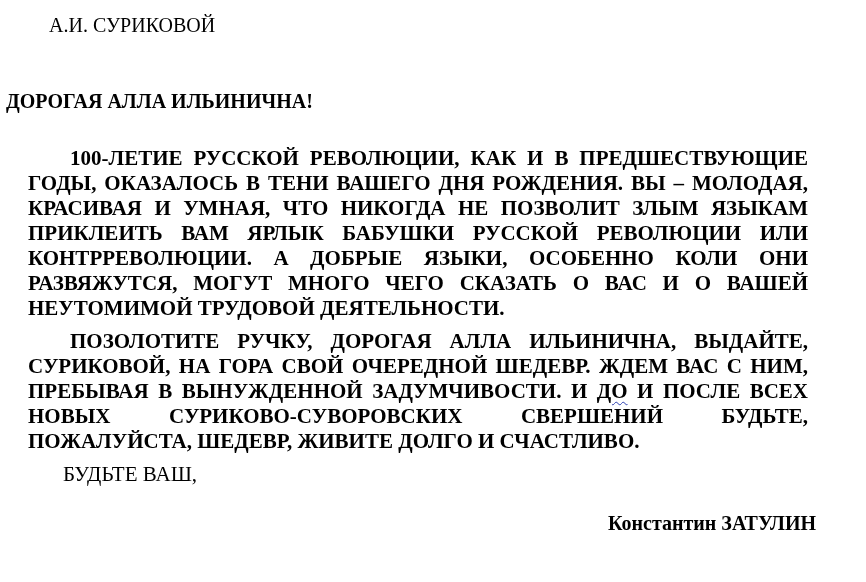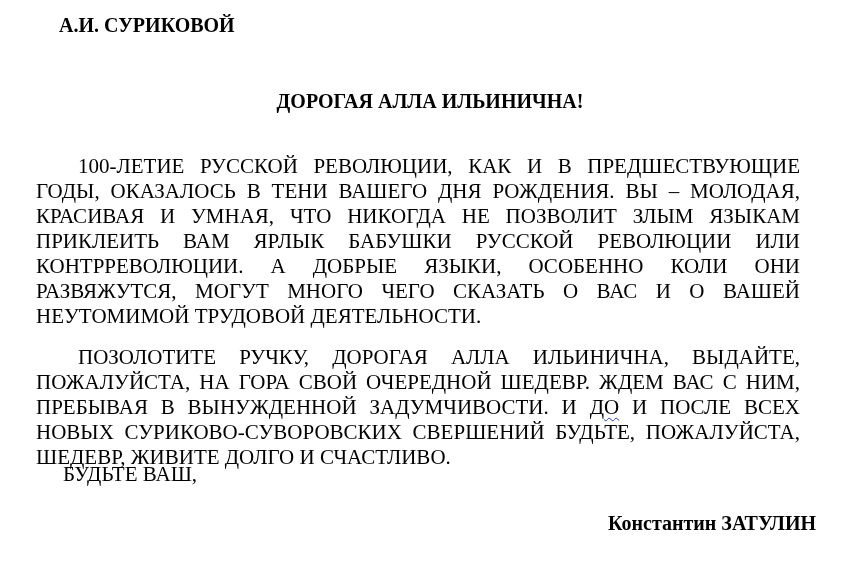--- a/index.html
+++ b/index.html
@@ -2,35 +2,36 @@
 <html><head>
 <meta charset="utf-8">
 <style>
   html, body { margin: 0; padding: 0; background: #ffffff; }
   body {
     width: 866px; height: 582px; overflow: hidden; position: relative;
     font-family: "Liberation Serif", "DejaVu Serif", serif;
     color: #000000;
   }
   .addressee {
-    position: absolute; left: 59px; top: 13px;
-    font-weight: bold; font-size: 20px; line-height: 24px;
+    position: absolute; left: 49px; top: 13px;
+    font-weight: normal; font-size: 20px; line-height: 24px;
   }
   .salutation {
     position: absolute; left: 0; width: 854px; top: 89px;
-    text-align: center; font-weight: bold; font-size: 20px; line-height: 24px;
+    text-align: left; font-weight: bold; font-size: 20px; line-height: 24px;
     padding-left: 6px; box-sizing: border-box;
   }
   .body-text {
     position: absolute; left: 20px; width: 796px; top: 138px;
     font-size: 21px; line-height: 25px;
   }
   .body-text p {
-    margin: 16px; text-align: justify; text-align-last: left;
+    margin: 8px; text-align: justify; text-align-last: left;
     text-indent: 42px;
+    font-weight: bold;
   }
   .squiggle {
     text-decoration: underline wavy #2b3fb0;
     text-decoration-thickness: 1px;
     text-underline-offset: 3px;
   }
   .closing {
     position: absolute; left: 63px; top: 462px;
     font-size: 21px; line-height: 25px;
   }
@@ -41,18 +42,18 @@
 </style>
 </head>
 <body>
 
 <div>
   <div class="addressee">А.И. СУРИКОВОЙ</div>
   <div class="salutation">ДОРОГАЯ АЛЛА ИЛЬИНИЧНА!</div>
 
   <div class="body-text">
     <p>100-ЛЕТИЕ РУССКОЙ РЕВОЛЮЦИИ, КАК И В ПРЕДШЕСТВУЮЩИЕ ГОДЫ, ОКАЗАЛОСЬ В ТЕНИ ВАШЕГО ДНЯ РОЖДЕНИЯ. ВЫ – МОЛОДАЯ, КРАСИВАЯ И УМНАЯ, ЧТО НИКОГДА НЕ ПОЗВОЛИТ ЗЛЫМ ЯЗЫКАМ ПРИКЛЕИТЬ ВАМ ЯРЛЫК БАБУШКИ РУССКОЙ РЕВОЛЮЦИИ ИЛИ КОНТРРЕВОЛЮЦИИ. А ДОБРЫЕ ЯЗЫКИ, ОСОБЕННО КОЛИ ОНИ РАЗВЯЖУТСЯ, МОГУТ МНОГО ЧЕГО СКАЗАТЬ О ВАС И О ВАШЕЙ НЕУТОМИМОЙ ТРУДОВОЙ ДЕЯТЕЛЬНОСТИ.</p>
-    <p><span>ПОЗОЛОТИТЕ РУЧКУ, ДОРОГАЯ АЛЛА ИЛЬИНИЧНА, ВЫДАЙТЕ, ПОЖАЛУЙСТА, НА ГОРА СВОЙ ОЧЕРЕДНОЙ ШЕДЕВР. ЖДЕМ ВАС С НИМ, ПРЕБЫВАЯ В ВЫНУЖДЕННОЙ ЗАДУМЧИВОСТИ. И </span><span class="squiggle">ДО</span><span> И ПОСЛЕ ВСЕХ НОВЫХ СУРИКОВО-СУВОРОВСКИХ СВЕРШЕНИЙ БУДЬТЕ, ПОЖАЛУЙСТА, ШЕДЕВР, ЖИВИТЕ ДОЛГО И СЧАСТЛИВО.</span></p>
+    <p><span>ПОЗОЛОТИТЕ РУЧКУ, ДОРОГАЯ АЛЛА ИЛЬИНИЧНА, ВЫДАЙТЕ, СУРИКОВОЙ, НА ГОРА СВОЙ ОЧЕРЕДНОЙ ШЕДЕВР. ЖДЕМ ВАС С НИМ, ПРЕБЫВАЯ В ВЫНУЖДЕННОЙ ЗАДУМЧИВОСТИ. И </span><span class="squiggle">ДО</span><span> И ПОСЛЕ ВСЕХ НОВЫХ СУРИКОВО-СУВОРОВСКИХ СВЕРШЕНИЙ БУДЬТЕ, ПОЖАЛУЙСТА, ШЕДЕВР, ЖИВИТЕ ДОЛГО И СЧАСТЛИВО.</span></p>
   </div>
 
   <div class="closing">БУДЬТЕ ВАШ,</div>
   <div class="signature">Константин ЗАТУЛИН</div>
 </div>
 
 </body></html>

